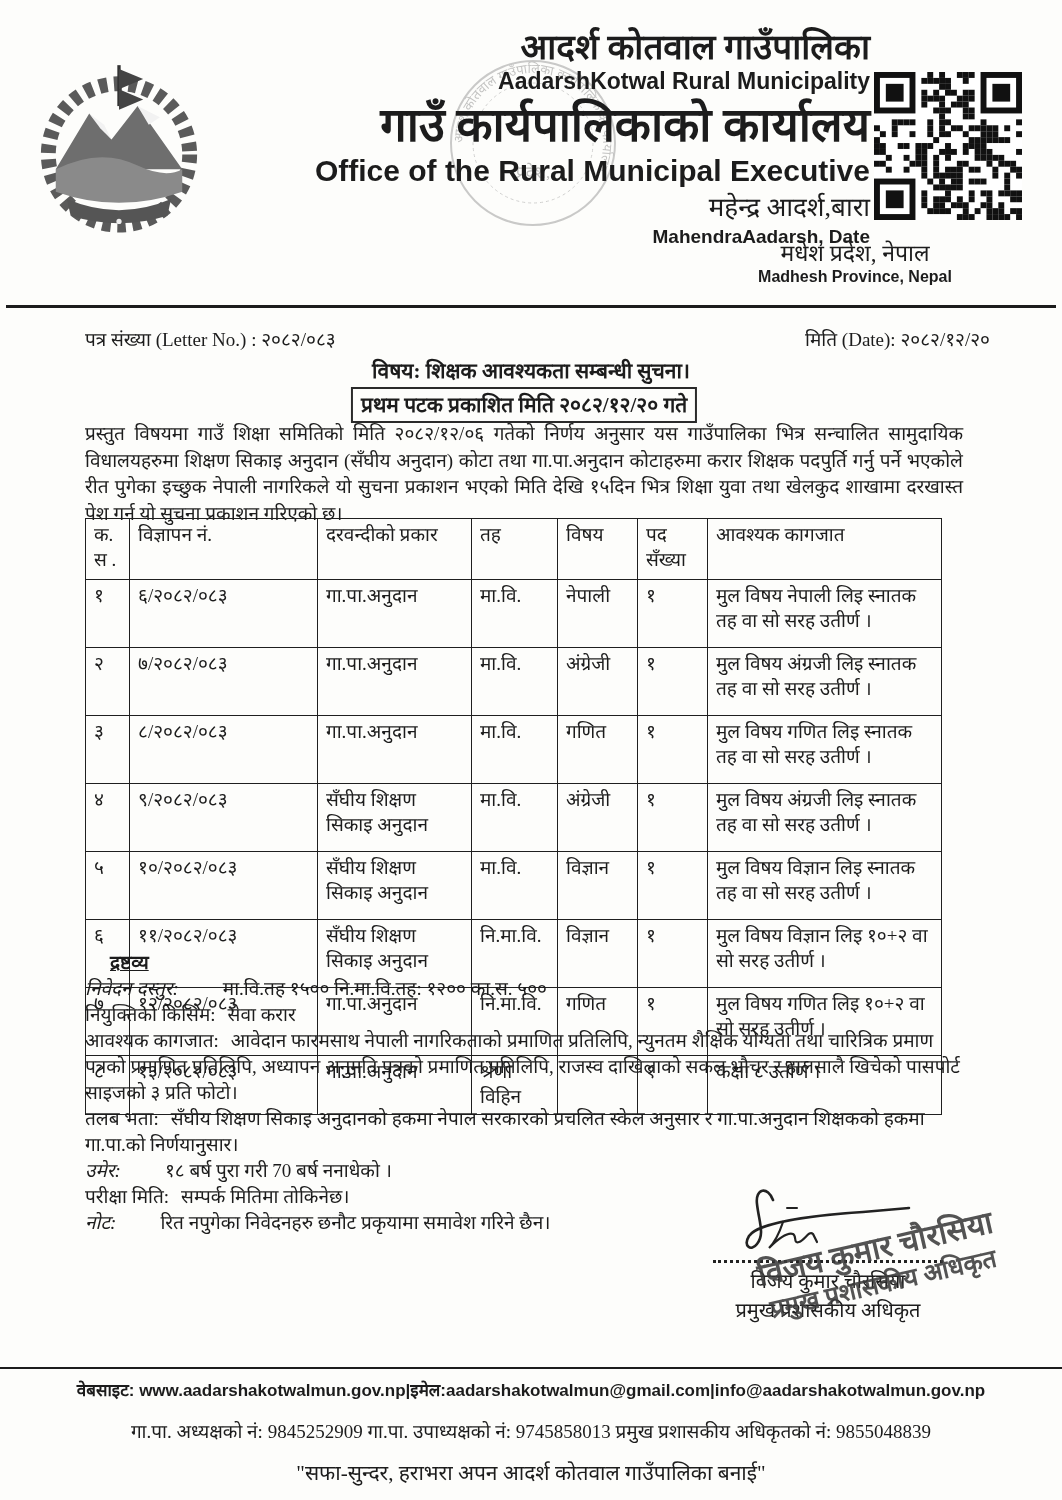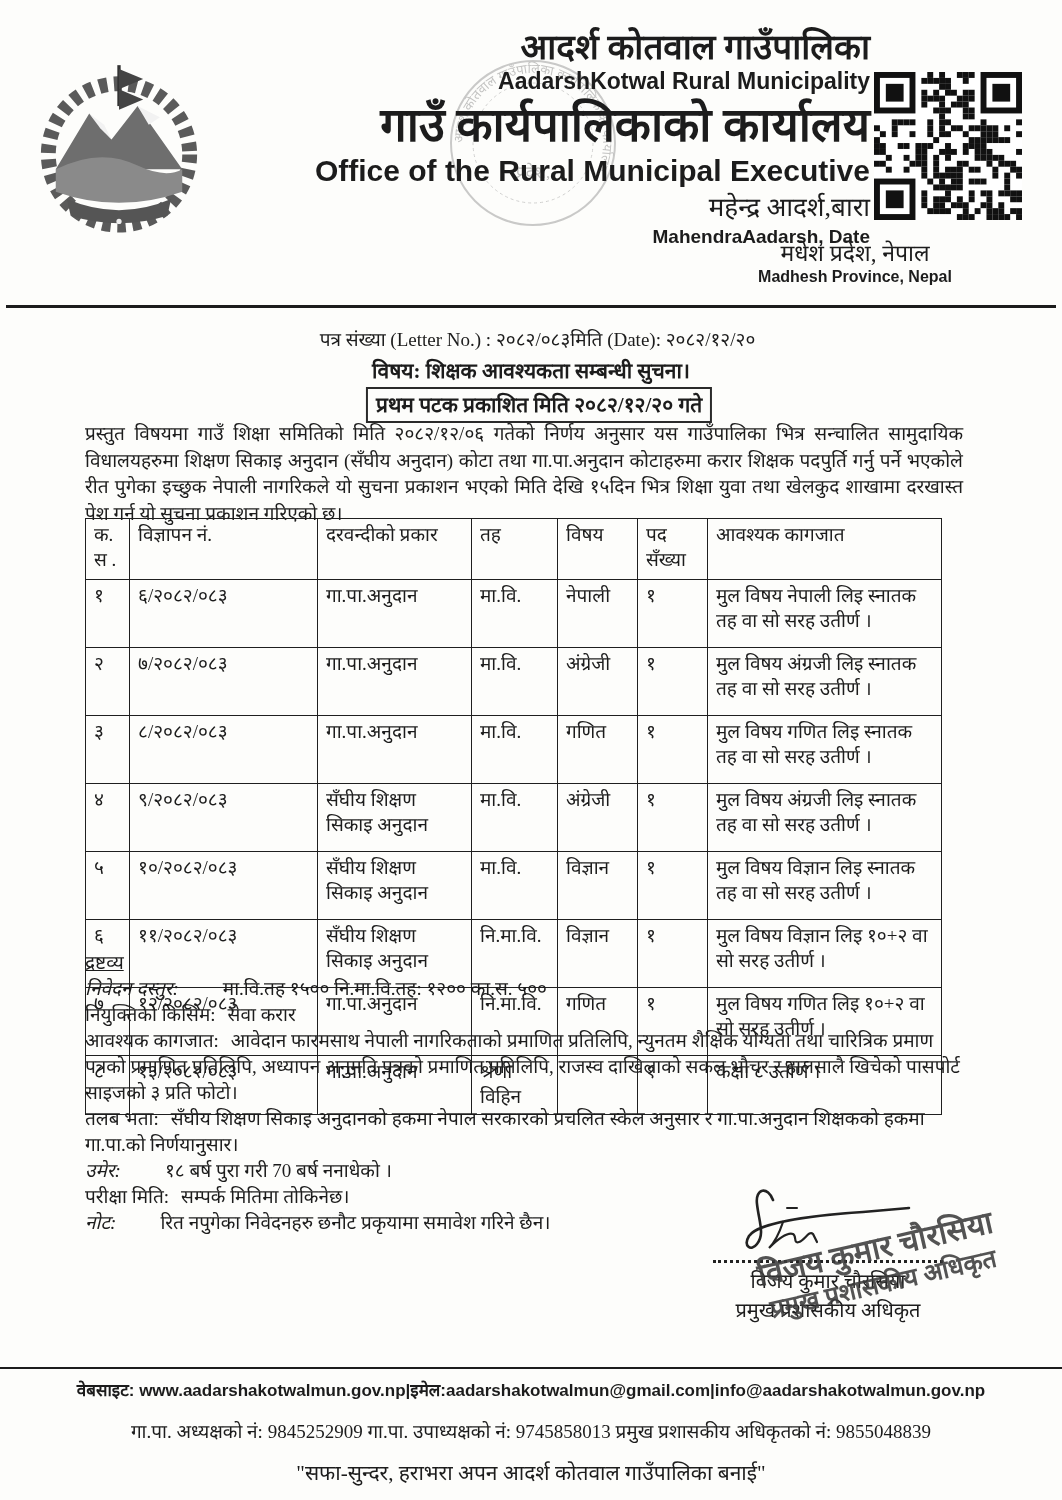--- a/index.html
+++ b/index.html
@@ -21,34 +21,34 @@
   .hdr-office-en{font-family:"Liberation Sans","DejaVu Sans",sans-serif;font-size:30px;font-weight:bold;margin-top:2px;}
   .hdr-addr-np{font-size:26px;margin-top:6px;}
   .hdr-addr-en{font-family:"Liberation Sans","DejaVu Sans",sans-serif;font-size:19px;font-weight:bold;margin-top:4px;}
   .watermark{position:absolute;left:428px;top:28px;width:210px;height:230px;opacity:.38;pointer-events:none;}
   .qr{position:absolute;left:874px;top:72px;width:148px;height:148px;}
   .province{position:absolute;left:740px;top:236px;width:230px;text-align:center;}
   .province-np{font-size:23px;}
   .province-en{font-family:"Liberation Sans","DejaVu Sans",sans-serif;font-size:16px;font-weight:bold;text-align:center;}
   .rule-top{position:absolute;left:6px;right:6px;top:305px;height:3px;background:#1c1c1c;}
   
-  .meta-row{position:absolute;left:85px;right:72px;top:326px;display:flex;justify-content:center;font-size:19px;}
+  .meta-row{position:absolute;left:85px;right:72px;top:326px;display:flex;justify-content:space-between;font-size:19px;}
   .subject{position:absolute;left:0;width:100%;top:356px;text-align:center;font-size:21px;font-weight:bold;}
-  .pub-box{position:absolute;left:50%;transform:translateX(-52%);top:387px;border:2px solid #2a2a2a;padding:1px 8px 3px;font-size:21px;font-weight:bold;white-space:nowrap;margin-left:15px;}
+  .pub-box{position:absolute;left:50%;transform:translateX(-52%);top:387px;border:2px solid #2a2a2a;padding:1px 8px 3px;font-size:21px;font-weight:bold;white-space:nowrap;}
   
   .body-par{position:absolute;left:85px;top:421px;width:878px;font-size:19px;line-height:26.5px;text-align:justify;}
   
   .notice-table{position:absolute;left:85px;top:518px;border-collapse:collapse;table-layout:fixed;width:856px;font-size:19px;}
   .notice-table th,.notice-table td{border:1.6px solid #1f1f1f;padding:3px 8px 5px;vertical-align:top;text-align:left;font-weight:normal;line-height:25px;word-wrap:break-word;}
   .notice-table thead th{height:52px;}
   .notice-table tbody tr{height:68px;}
   .notice-table tbody tr:last-child{height:34px;}
   
   .notes{position:absolute;left:85px;top:950px;width:882px;font-size:19px;line-height:26px;}
-  .notes-title{font-weight:normal;text-decoration:underline;}
+  .notes-title{font-weight:bold;text-decoration:underline;padding-left:25px;}
   .note-item .lbl{margin-right:12px;}
   .note-item.wide .lbl{margin-right:44px;font-style:italic;}
   
   .sig-block{position:absolute;left:688px;top:1182px;width:280px;text-align:center;font-size:20px;}
   .sig-scribble{height:78px;}
   .sig-dots{border-bottom:3px dotted #222;width:230px;margin:0 auto 4px;}
   .sig-name{margin-top:2px;}
   .sig-title{margin-top:2px;}
   .stamp2{position:absolute;left:726px;top:1266px;width:330px;transform:rotate(-13deg);transform-origin:left bottom;color:#3c3c3c;font-weight:bold;opacity:.88;text-align:center;line-height:1.25;pointer-events:none;}
   .stamp2 .l1{font-size:31px;white-space:nowrap;}

